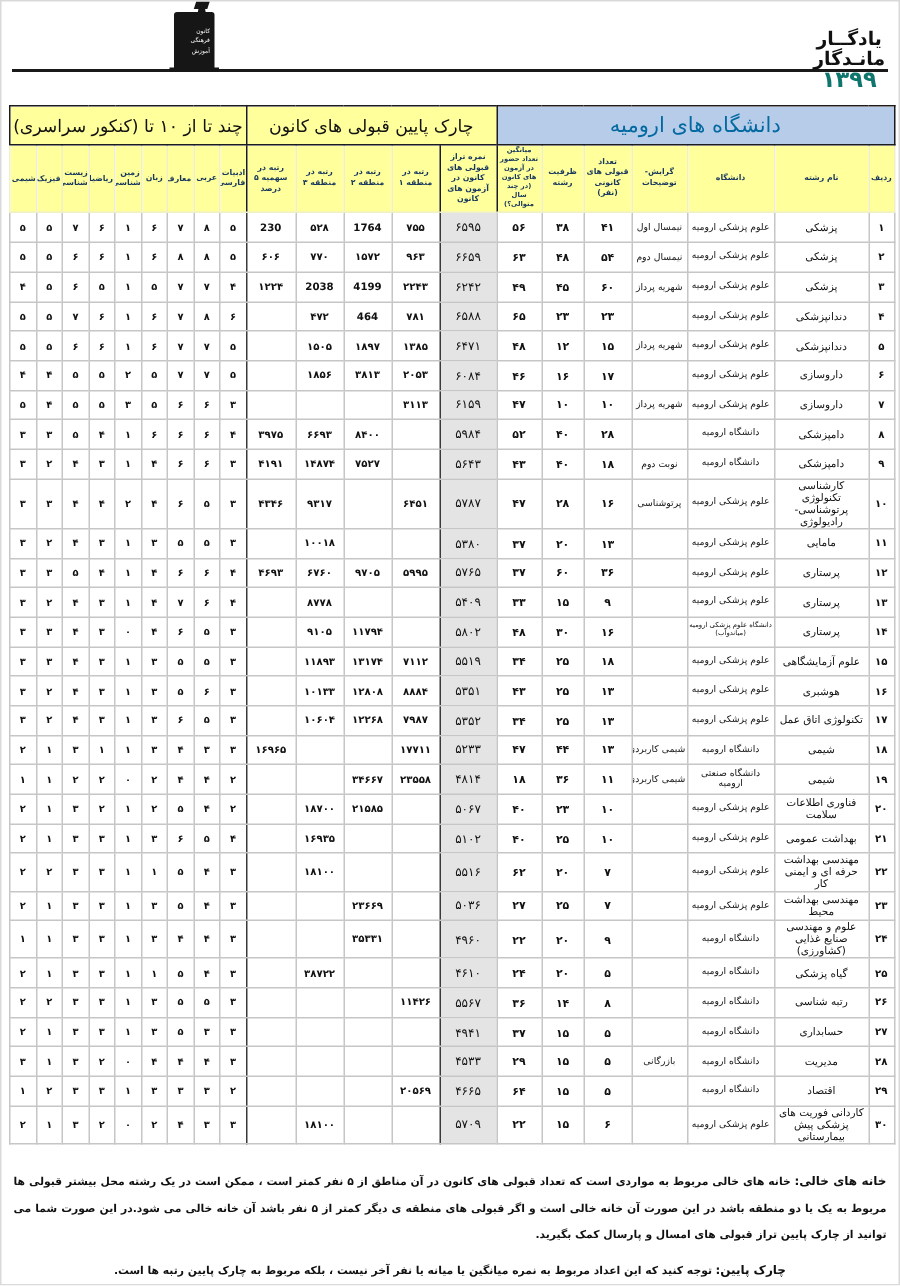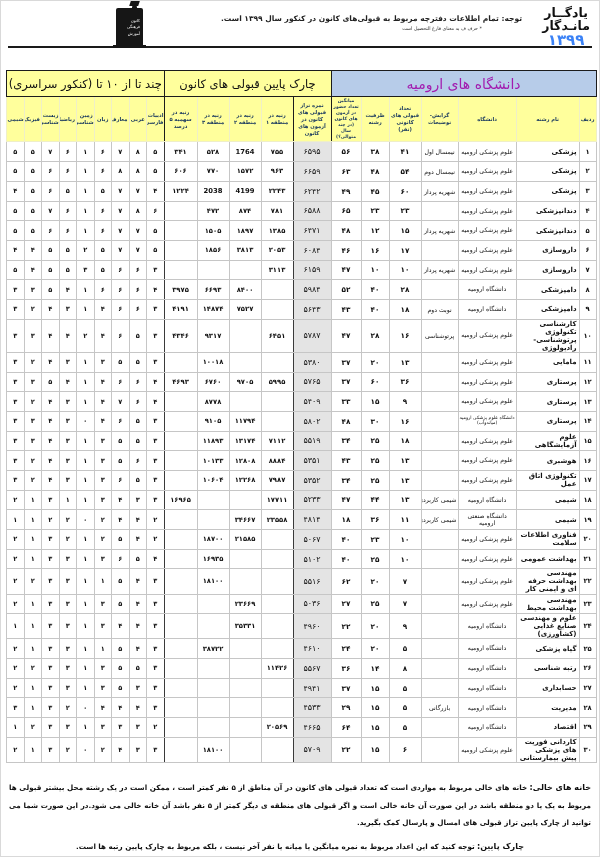--- a/index.html
+++ b/index.html
@@ -9,42 +9,42 @@
     --head-text:#17375e;
     --grid:#c6c6c6;
   }
   *{box-sizing:border-box;margin:0;padding:0}
   html,body{background:#fff}
   body{width:600px;height:857px;font-family:"DejaVu Sans",sans-serif;}
   .sheet{width:600px;height:857px;border:1px solid #d9d9d9;overflow:hidden;background:#fff}
 
   
   .top{position:relative;height:47px;margin:0 7px 0 7px;border-bottom:2px solid #1a1a1a;direction:rtl}
-  .brand{position:absolute;top:5px;right:2px;text-align:center;line-height:1.05}
+  .brand{position:absolute;top:18px;right:2px;text-align:center;line-height:1.05}
   .brand-name{font-weight:bold;font-size:12.5px;color:#111;white-space:nowrap}
-  .brand-year{font-weight:bold;font-size:15px;color:#3b82f6;margin-top:1px}
+  .brand-year{font-weight:bold;font-size:15px;color:#0f766e;margin-top:1px}
   .notice{position:absolute;top:13px;right:70px;text-align:right}
   .notice-main{font-size:7.5px;font-weight:bold;color:#222;white-space:nowrap}
   .notice-sub{font-size:4.8px;color:#333;margin-top:3px;padding-right:40px}
   .logo{position:absolute;left:108px;bottom:-2px;width:27px;height:40px;background:#161616;border-radius:2px;padding:10px 3px 2px 3px}
   .logo::before{content:"";position:absolute;top:-7px;right:4px;width:9px;height:5px;background:#161616;transform:skewX(-18deg)}
   .logo::after{content:"";position:absolute;top:-3px;right:6px;width:5px;height:5px;border-radius:50%;background:#161616}
   .logo-line{display:block;font-size:4px;line-height:1.6;color:#fff;text-align:right;white-space:nowrap;overflow:hidden}
   .logo-base{position:absolute;bottom:0;left:-3px;width:33px;height:3px;background:#161616}
 
   
   table{width:588px;margin:22px 5px 0 5px;border-collapse:collapse;table-layout:fixed;direction:rtl;border:1.5px solid #3d3d3d}
   th,td{border:1px solid var(--grid);overflow:hidden;text-align:center;vertical-align:middle}
   th.banner{height:26px;background:var(--banner-yellow);border:1.2px solid #1c1c1c;font-weight:normal;font-size:11.5px;color:#111}
-  th.banner.blue{background:var(--banner-blue);font-size:14px;color:#a21caf}
+  th.banner.blue{background:var(--banner-blue);font-size:14px;color:#0369a1}
   th.colhead{height:42px;background:var(--banner-yellow);border:1px solid #efefc8;color:var(--head-text);font-weight:bold;font-size:5.2px;line-height:1.35;padding:1px;white-space:normal}
   th.colhead.xs{font-size:4.5px}
   tbody td{height:19.7px;font-size:7px;color:#111;white-space:nowrap;padding:0 1px}
   td.c0{font-weight:bold;font-size:6.8px}
-  td.c1{font-weight:bold;font-size:7px;text-align:right;padding:0 2px;white-space:normal;line-height:1.15}
+  td.c1{font-weight:normal;font-size:7px;text-align:center;padding:0 2px;white-space:normal;line-height:1.15}
   td.c2{font-size:6.2px;white-space:normal;line-height:1.05}
   td.c2.tiny{font-size:4.6px}
   td.c3{font-size:6.2px}
   td.c4,td.c5,td.c6{font-weight:bold;font-size:7.3px}
   td.c7{font-weight:normal;font-size:8px;background:var(--cutoff-bg);border-right:1.2px solid #3a3a3a;border-left:1.2px solid #3a3a3a}
   td.c8,td.c9,td.c10,td.c11{font-weight:bold;font-size:6.8px}
   td.c11{border-left:1.2px solid #3a3a3a}
   td.c12,td.c13,td.c14,td.c15,td.c16,td.c17,td.c18,td.c19,td.c20{font-size:6.6px;font-weight:bold}
   th.gb-r{border-right:1.2px solid #1c1c1c}
   th.gb-l{border-left:1.2px solid #1c1c1c}
@@ -59,24 +59,20 @@
 </head>
 <body>
 
 <div class="sheet">
 
   <div class="top">
     <div class="brand">
       <div class="brand-name">یادگــار</div>
       <div class="brand-name">مانـدگار</div>
       <div class="brand-year">۱۳۹۹</div>
-    </div>
-    <div class="notice">
-      <div class="notice-main">توجه: تمام اطلاعات دفترچه مربوط به قبولی‌های کانون در کنکور سال ۱۳۹۹ است.</div>
-      <div class="notice-sub">* حرف ف به معنای فارغ التحصیل است</div>
     </div>
     <div class="logo">
       <span class="logo-line">کانون</span>
       <span class="logo-line">فرهنگی</span>
       <span class="logo-line">آموزش</span>
       <span class="logo-base"></span>
     </div>
   </div>
 
   <table>
@@ -139,21 +135,21 @@
           <td class="c1">پزشکی</td>
           <td class="c2">علوم پزشکی ارومیه</td>
           <td class="c3">نیمسال اول</td>
           <td class="c4">۴۱</td>
           <td class="c5">۳۸</td>
           <td class="c6">۵۶</td>
           <td class="c7">۶۵۹۵</td>
           <td class="c8">۷۵۵</td>
           <td class="c9">1764</td>
           <td class="c10">۵۲۸</td>
-          <td class="c11">۳۴۱</td>
+          <td class="c11">230</td>
           <td class="c12">۵</td>
           <td class="c13">۸</td>
           <td class="c14">۷</td>
           <td class="c15">۶</td>
           <td class="c16">۱</td>
           <td class="c17">۶</td>
           <td class="c18">۷</td>
           <td class="c19">۵</td>
           <td class="c20">۵</td>
         </tr>
@@ -206,21 +202,21 @@
         <tr>
           <td class="c0">۴</td>
           <td class="c1">دندانپزشکی</td>
           <td class="c2">علوم پزشکی ارومیه</td>
           <td class="c3"></td>
           <td class="c4">۲۳</td>
           <td class="c5">۲۳</td>
           <td class="c6">۶۵</td>
           <td class="c7">۶۵۸۸</td>
           <td class="c8">۷۸۱</td>
-          <td class="c9">۸۷۴</td>
+          <td class="c9">464</td>
           <td class="c10">۴۷۲</td>
           <td class="c11"></td>
           <td class="c12">۶</td>
           <td class="c13">۸</td>
           <td class="c14">۷</td>
           <td class="c15">۶</td>
           <td class="c16">۱</td>
           <td class="c17">۶</td>
           <td class="c18">۷</td>
           <td class="c19">۵</td>

